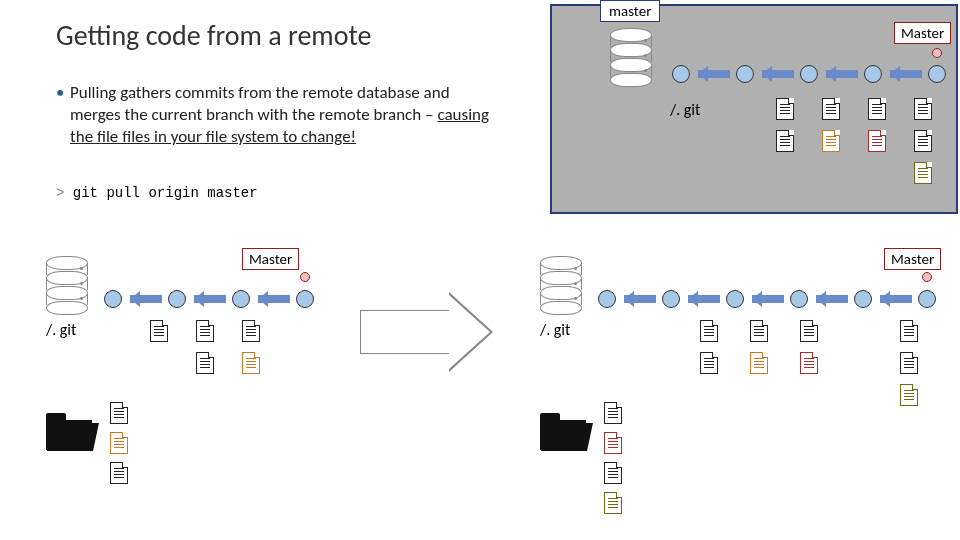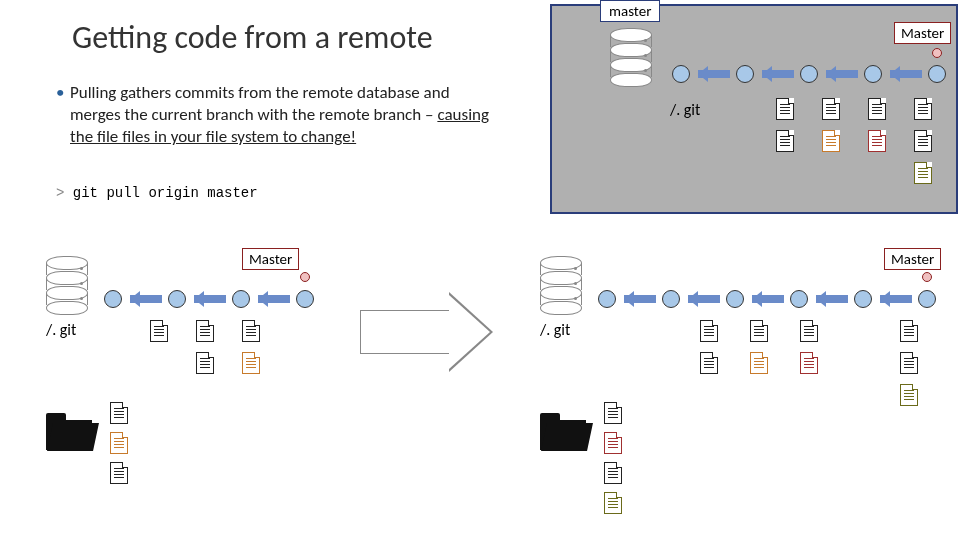--- a/index.html
+++ b/index.html
@@ -1,17 +1,17 @@
 <!DOCTYPE html>
 <html><head>
 <meta charset="utf-8">
 <style>
   *{box-sizing:border-box;margin:0;padding:0}
   body{width:960px;height:540px;background:#fff;font-family:Calibri,Arial,sans-serif;position:relative;overflow:hidden}
-  .title{position:absolute;left:72px;top:18px;font-size:32px;color:#333;font-weight:400}
+  .title{position:absolute;left:56px;top:18px;font-size:28px;color:#333;font-weight:400}
   .bullet-txt{position:absolute;left:70px;top:82px;width:420px;font-size:17px;line-height:1.3;color:#222}
   .bullet-txt::before{content:"•";color:#2a6099;position:absolute;left:-14px;top:0}
   .underl{text-decoration:underline}
   .cmd{position:absolute;left:56px;top:185px;font-family:"Courier New",monospace;font-size:14px}
   .cmd .pr{color:#888}
 
   
   .origin-panel{position:absolute;left:550px;top:4px;width:408px;height:210px;background:#b0b0b0;border:2px solid #2a3d7a}
   .origin-tag{position:absolute;left:600px;top:0px;border:1.5px solid #2a3d7a;padding:1px 8px;font-size:15px;background:#fff}
 

